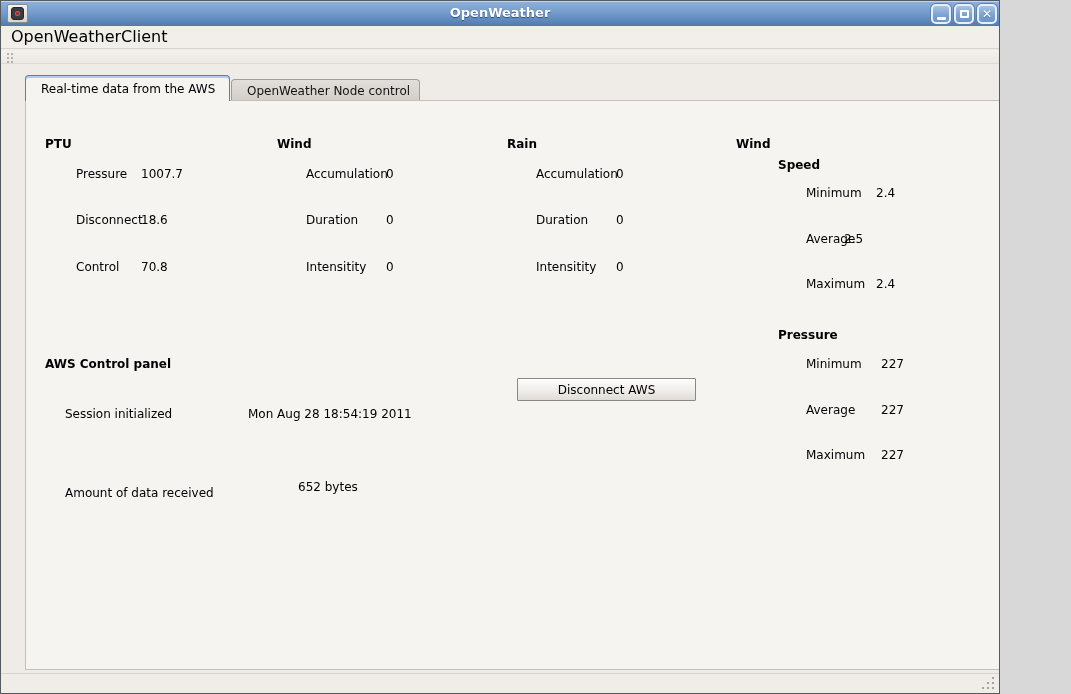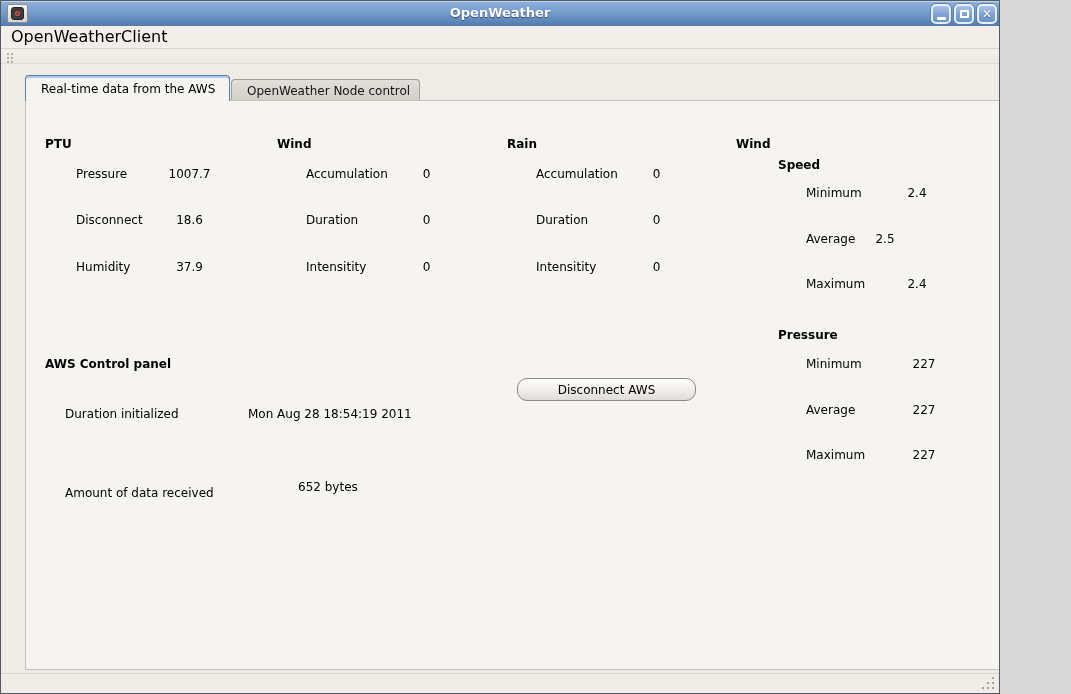--- a/index.html
+++ b/index.html
@@ -91,27 +91,27 @@
     z-index:1; color:#141414;
   }
   .frame {
     position:absolute; left:24px; top:99px; width:1017px; height:570px;
     background:#f6f4f1; border:1px solid #c5c1ba; z-index:2;
   }
 
   
   .abs  { position:absolute; z-index:4; line-height:14px; }
   .hd   { font-weight:bold; }
-  .val  { text-align:center; }
+  .val  { text-align:left; }
 
   .btn {
     position:absolute; z-index:4;
     left:516px; top:377px; width:179px; height:23px;
     background:linear-gradient(#fefefd, #ebe8e4 70%, #dfdbd6);
-    border:1px solid #8b8781; border-radius:10px;
+    border:1px solid #8b8781; border-radius:1px;
     box-shadow:inset 0 1px 0 #fff;
     font-family:inherit; font-size:12px; color:#000;
     display:flex; align-items:center; justify-content:center;
     cursor:default;
   }
 
   
   .statusbar {
     position:absolute; left:0; right:0; top:672px; height:21px;
     background:#f0ede9; border-top:1px solid #d8d4cf;
@@ -152,22 +152,22 @@
 
   <div class="tab tab-selected">Real-time data from the AWS</div>
   <div class="tab tab-unselected">OpenWeather Node control</div>
   <div class="frame"></div>
 
   <div class="abs hd" style="left:44px;top:136px">PTU</div>
   <div class="abs" style="left:75px;top:166px">Pressure</div>
   <div class="abs val" style="left:140px;top:166px;width:97px">1007.7</div>
   <div class="abs" style="left:75px;top:212px">Disconnect</div>
   <div class="abs val" style="left:140px;top:212px;width:97px">18.6</div>
-  <div class="abs" style="left:75px;top:259px">Humidity</div>
-  <div class="abs val" style="left:140px;top:259px;width:97px">37.9</div>
+  <div class="abs" style="left:75px;top:259px">Control</div>
+  <div class="abs val" style="left:140px;top:259px;width:97px">70.8</div>
 
   <div class="abs hd" style="left:276px;top:136px">Wind</div>
   <div class="abs" style="left:305px;top:166px">Accumulation</div>
   <div class="abs val" style="left:385px;top:166px;width:81px">0</div>
   <div class="abs" style="left:305px;top:212px">Duration</div>
   <div class="abs val" style="left:385px;top:212px;width:81px">0</div>
   <div class="abs" style="left:305px;top:259px">Intensitity</div>
   <div class="abs val" style="left:385px;top:259px;width:81px">0</div>
 
   <div class="abs hd" style="left:506px;top:136px">Rain</div>
@@ -190,21 +190,21 @@
   <div class="abs hd" style="left:777px;top:327px">Pressure</div>
   <div class="abs" style="left:805px;top:356px">Minimum</div>
   <div class="abs val" style="left:880px;top:356px;width:86px">227</div>
   <div class="abs" style="left:805px;top:402px">Average</div>
   <div class="abs val" style="left:880px;top:402px;width:86px">227</div>
   <div class="abs" style="left:805px;top:447px">Maximum</div>
   <div class="abs val" style="left:880px;top:447px;width:86px">227</div>
 
   <div class="abs hd" style="left:44px;top:356px">AWS Control panel</div>
   <button class="btn">Disconnect AWS</button>
-  <div class="abs" style="left:64px;top:406px">Duration initialized</div>
+  <div class="abs" style="left:64px;top:406px">Session initialized</div>
   <div class="abs" style="left:247px;top:406px">Mon Aug 28 18:54:19 2011</div>
   <div class="abs" style="left:64px;top:485px">Amount of data received</div>
   <div class="abs" style="left:297px;top:479px">652 bytes</div>
 
   <div class="statusbar">
     <span class="rgrip"></span>
   </div>
 
 </div>
 

